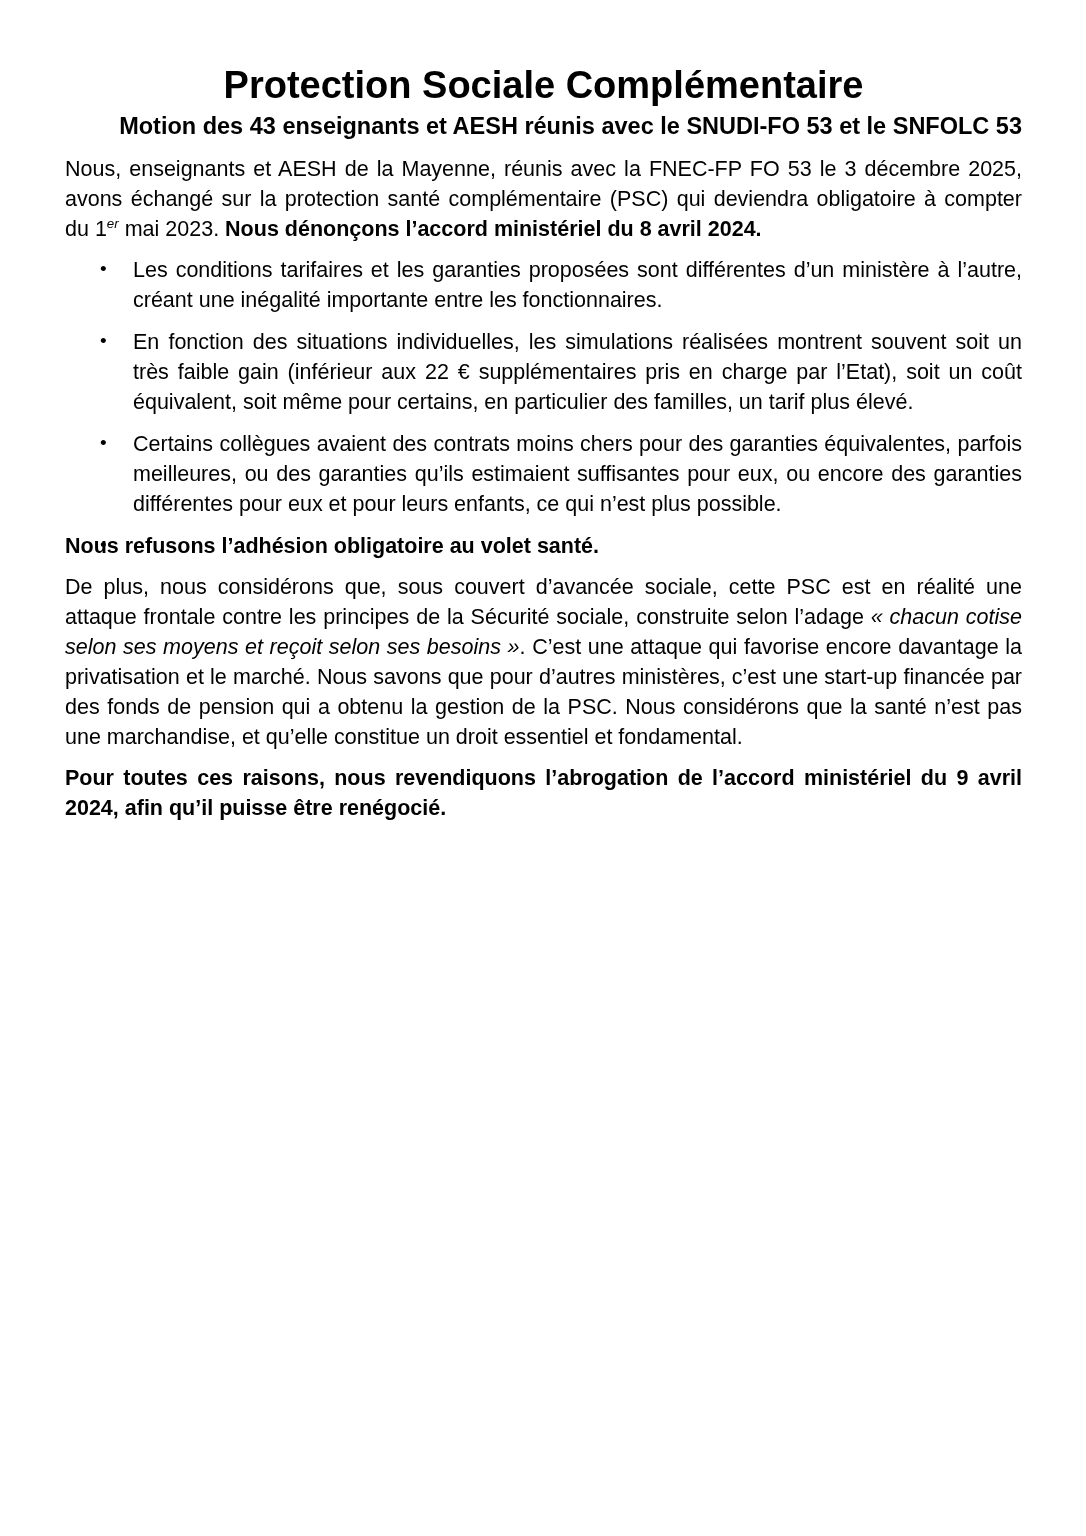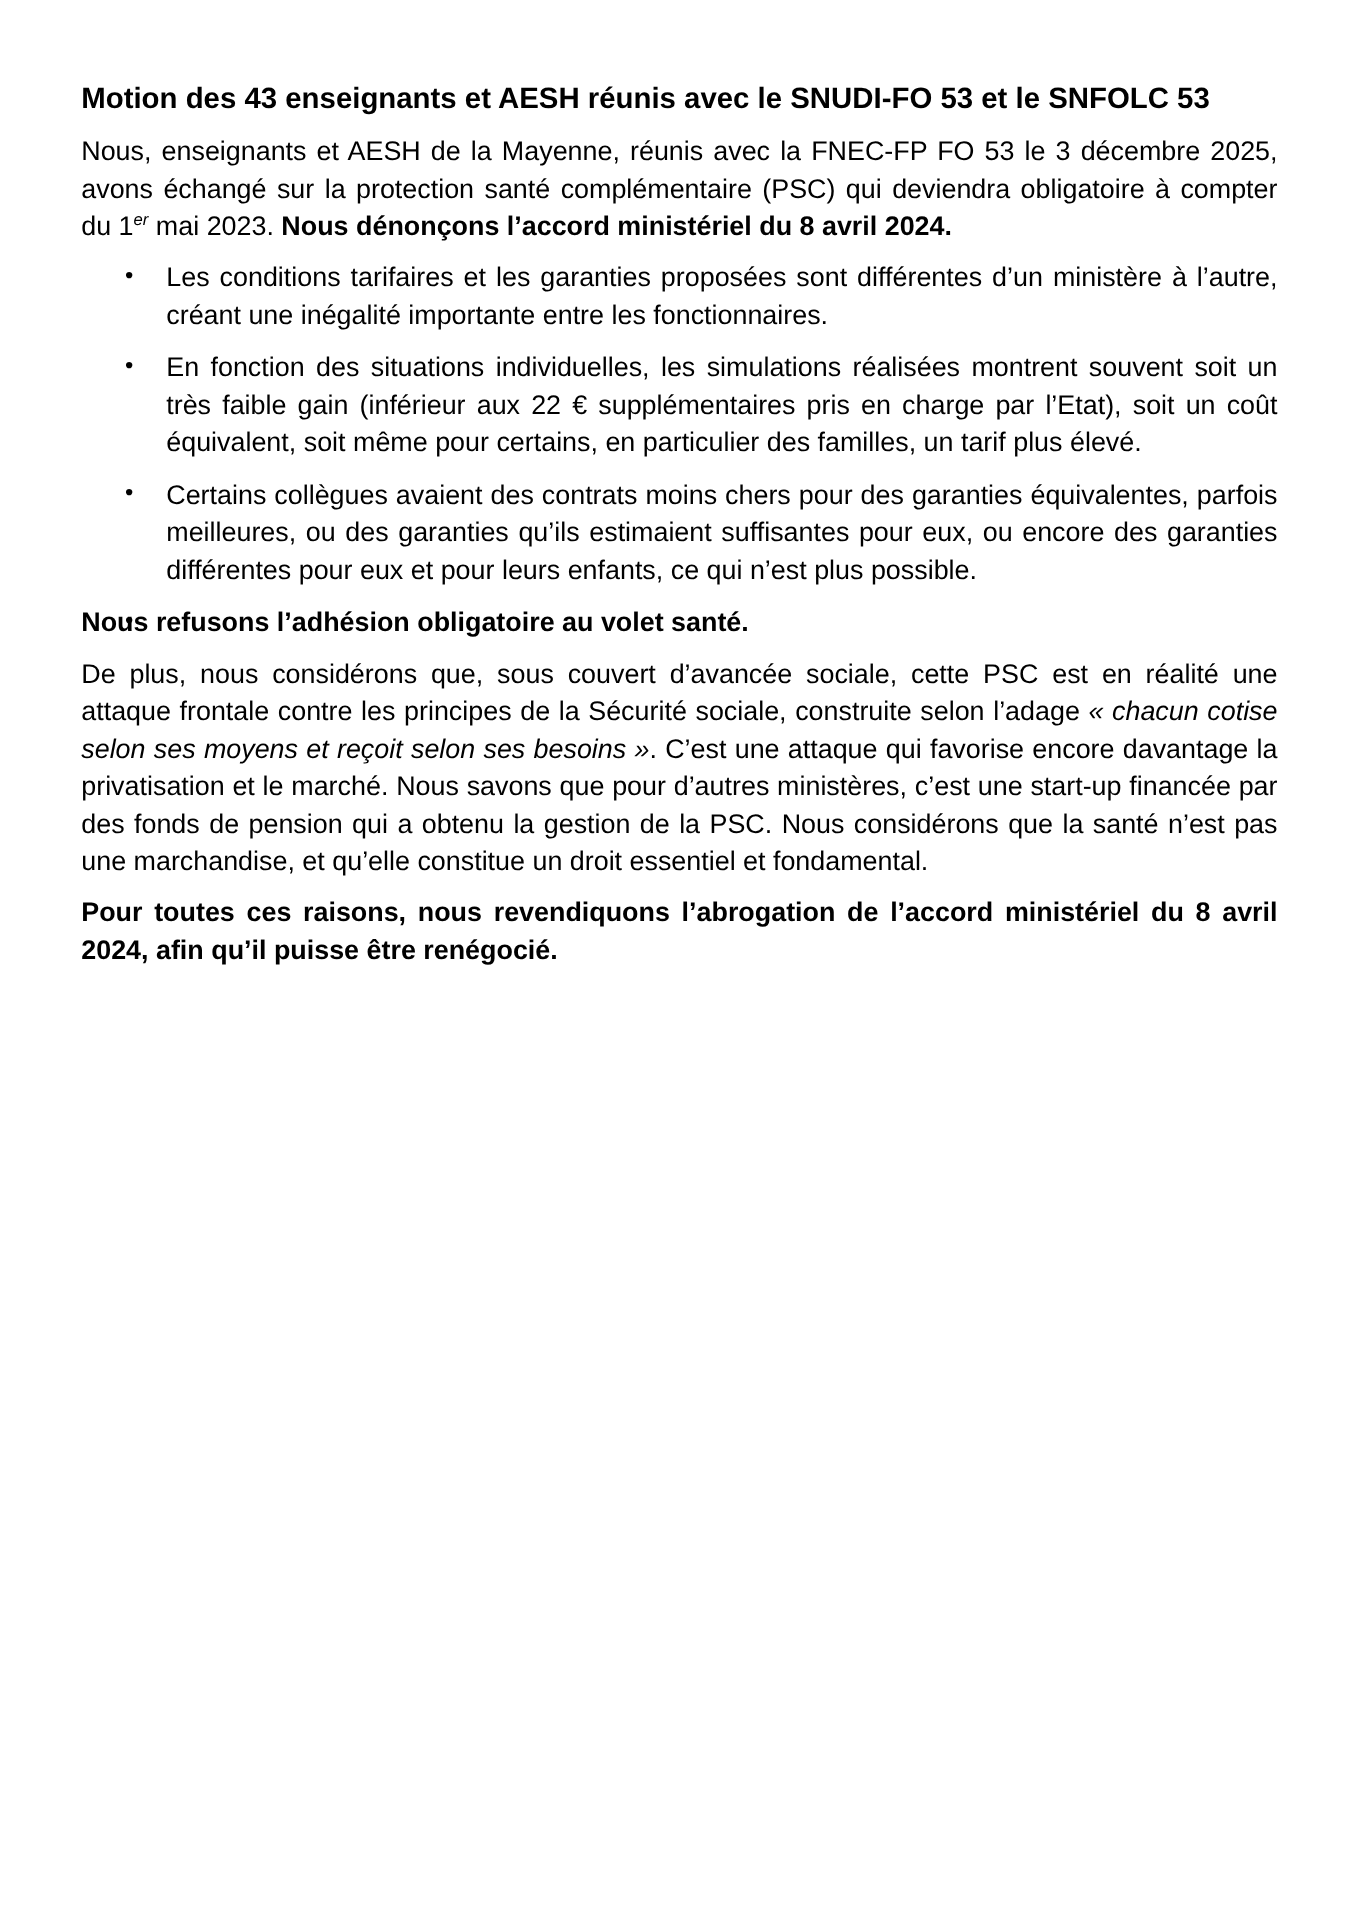--- a/index.html
+++ b/index.html
@@ -25,21 +25,21 @@
     line-height: 46px;
     font-weight: bold;
     text-align: center;
     margin: 0 0 2px 0;
     white-space: nowrap;
   }
   h2.doc-subtitle {
     font-size: 23.5px;
     line-height: 32px;
     font-weight: bold;
-    text-align: left;
+    text-align: right;
     margin: 0 0 12px 0;
     white-space: nowrap;
   }
   p.para {
     margin: 0 0 11px 0;
     text-align: justify;
   }
   p.para-bold {
     font-weight: bold;
   }
@@ -66,33 +66,34 @@
     font-style: italic;
   }
   b { font-weight: bold; }
   i { font-style: italic; }
 </style>
 </head>
 <body>
 
 <div class="page">
 
+  <h1 class="doc-title">Protection Sociale Complémentaire</h1>
 
   <h2 class="doc-subtitle">Motion des 43 enseignants et AESH réunis avec le SNUDI-FO 53 et le SNFOLC 53</h2>
 
   <p class="para"><span>Nous, enseignants et AESH de la Mayenne, réunis avec la FNEC-FP FO 53 le 3 décembre 2025, avons échangé sur la protection santé complémentaire (PSC) qui deviendra obligatoire à compter du 1</span><sup class="ordinal">er</sup><span> mai 2023. </span><b>Nous dénonçons l’accord ministériel du 8 avril 2024.</b></p>
 
 
   <ul class="bullet-list">
     <li><span class="bullet-marker">•</span><span>Les conditions tarifaires et les garanties proposées sont différentes d’un ministère à l’autre, créant une inégalité importante entre les fonctionnaires.</span></li>
     <li><span class="bullet-marker">•</span><span>En fonction des situations individuelles, les simulations réalisées montrent souvent soit un très faible gain (inférieur aux 22 € supplémentaires pris en charge par l’Etat), soit un coût équivalent, soit même pour certains, en particulier des familles, un tarif plus élevé.</span></li>
     <li><span class="bullet-marker">•</span><span>Certains collègues avaient des contrats moins chers pour des garanties équivalentes, parfois meilleures, ou des garanties qu’ils estimaient suffisantes pour eux, ou encore des garanties différentes pour eux et pour leurs enfants, ce qui n’est plus possible.</span></li>
     <li><span class="bullet-marker">•</span></li>
   </ul>
 
   <p class="para para-bold">Nous refusons l’adhésion obligatoire au volet santé.</p>
 
   <p class="para"><span>De plus, nous considérons que, sous couvert d’avancée sociale, cette PSC est en réalité une attaque frontale contre les principes de la Sécurité sociale, construite selon l’adage </span><i>« chacun cotise selon ses moyens et reçoit selon ses besoins »</i><span>. C’est une attaque qui favorise encore davantage la privatisation et le marché. Nous savons que pour d’autres ministères, c’est une start-up financée par des fonds de pension qui a obtenu la gestion de la PSC. Nous considérons que la santé n’est pas une marchandise, et qu’elle constitue un droit essentiel et fondamental.</span></p>
 
-  <p class="para para-bold">Pour toutes ces raisons, nous revendiquons l’abrogation de l’accord ministériel du 8 avril 2024, afin qu’il puisse être renégocié.</p>
+  <p class="para para-bold">Pour toutes ces raisons, nous revendiquons l’abrogation de l’accord ministériel du 9 avril 2024, afin qu’il puisse être renégocié.</p>
 
 
 </div>
 
 </body></html>

